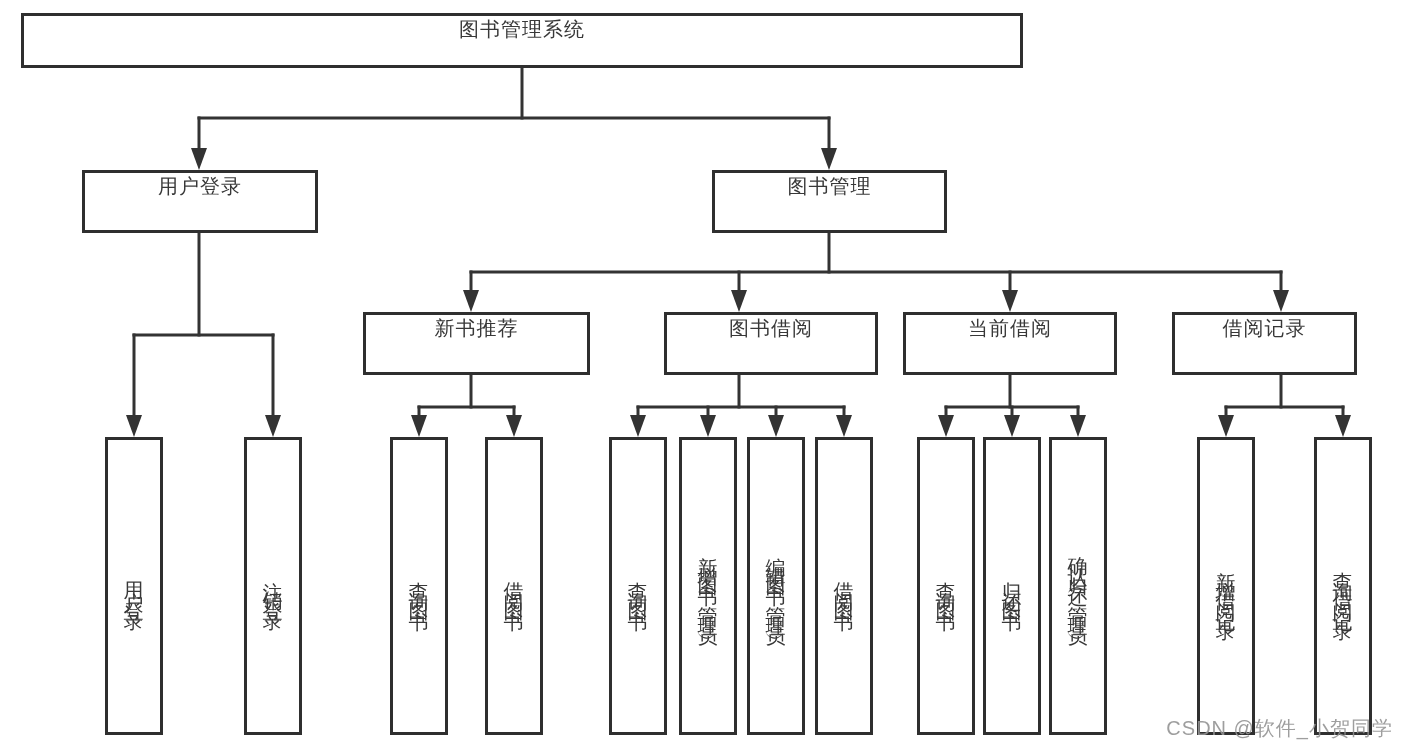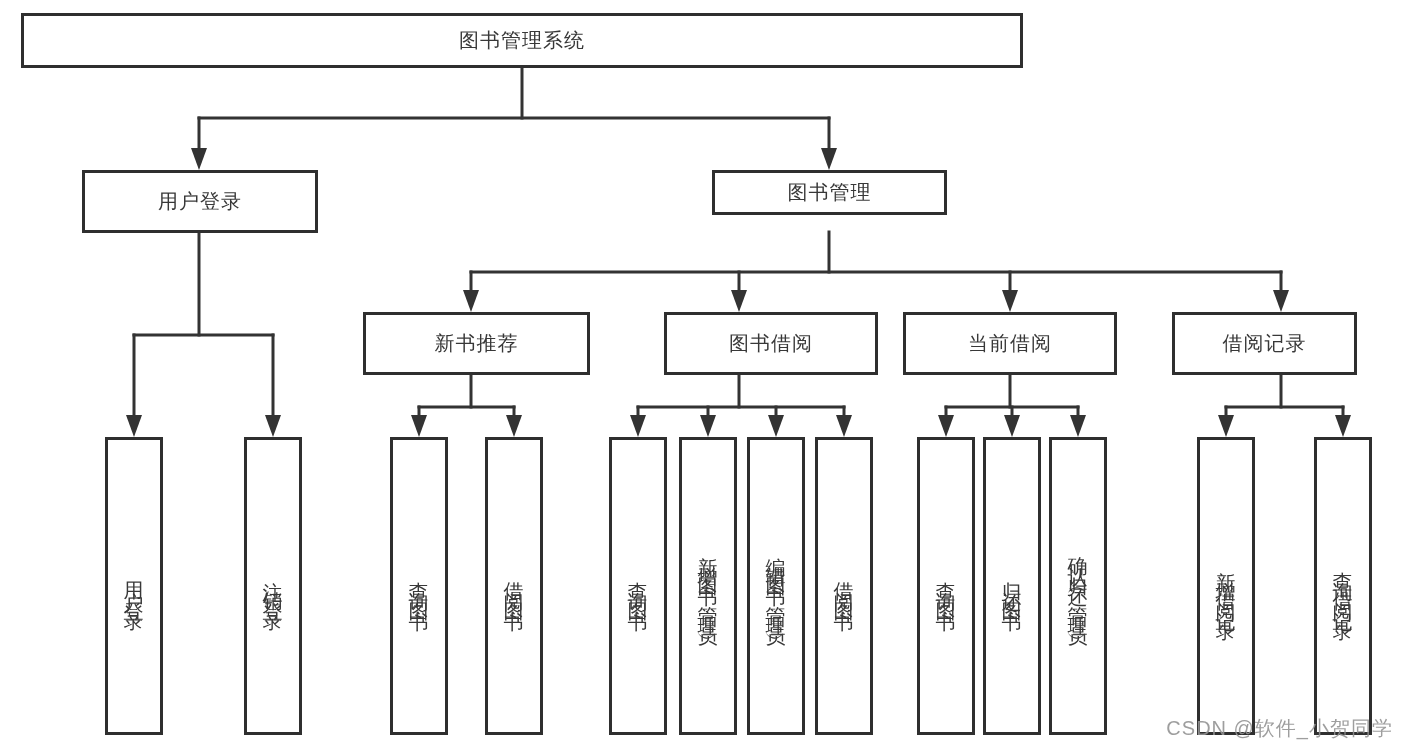--- a/index.html
+++ b/index.html
@@ -20,21 +20,21 @@
     left: 0; top: 0;
     width: 1405px;
     height: 747px;
   }
   .hbox {
     position: absolute;
     box-sizing: border-box;
     border: 3px solid #2f2f2f;
     background: #ffffff;
     display: flex;
-    align-items: center;
+    align-items: flex-start;
     justify-content: center;
   }
   .hlabel {
     font-size: 20px;
     color: #383838;
     letter-spacing: 1px;
     white-space: nowrap;
   }
   .vbox {
     position: absolute;
@@ -138,21 +138,21 @@
     </g>
   </svg>
 
   <div class="hbox" style="left:21px; top:13px; width:1002px; height:55px">
     <span class="hlabel">图书管理系统</span>
   </div>
 
   <div class="hbox" style="left:82px; top:170px; width:236px; height:63px">
     <span class="hlabel">用户登录</span>
   </div>
-  <div class="hbox" style="left:712px; top:170px; width:235px; height:45px">
+  <div class="hbox" style="left:712px; top:170px; width:235px; height:63px">
     <span class="hlabel">图书管理</span>
   </div>
 
   <div class="hbox" style="left:363px; top:312px; width:227px; height:63px">
     <span class="hlabel">新书推荐</span>
   </div>
   <div class="hbox" style="left:664px; top:312px; width:214px; height:63px">
     <span class="hlabel">图书借阅</span>
   </div>
   <div class="hbox" style="left:903px; top:312px; width:214px; height:63px">

